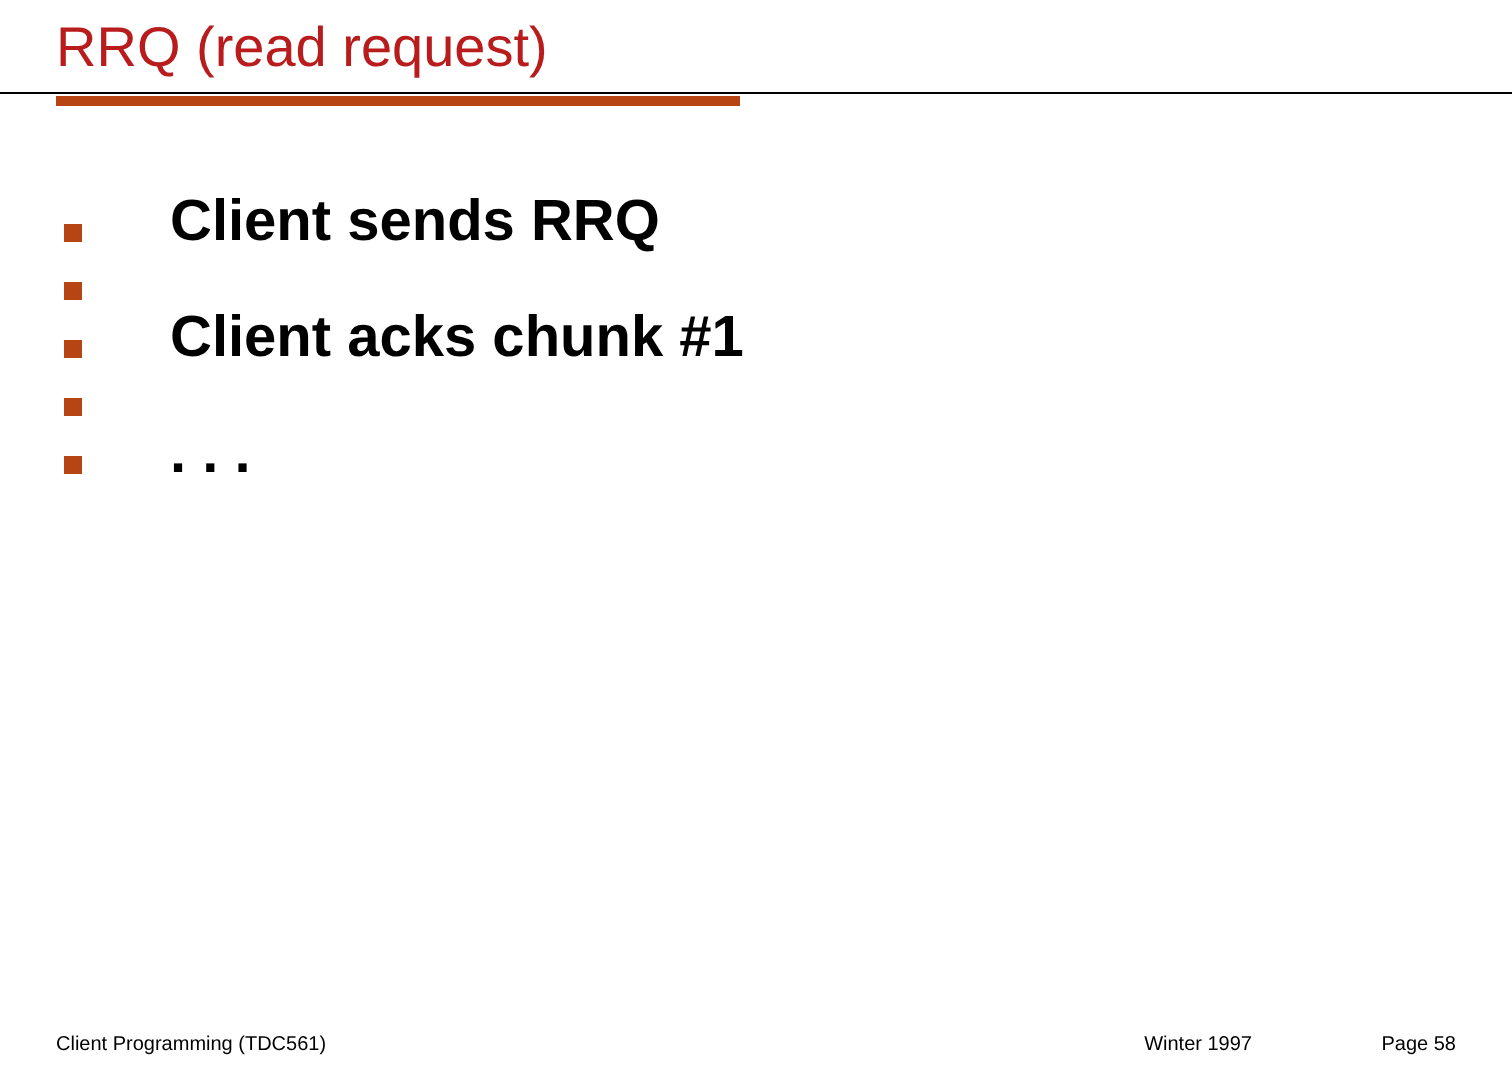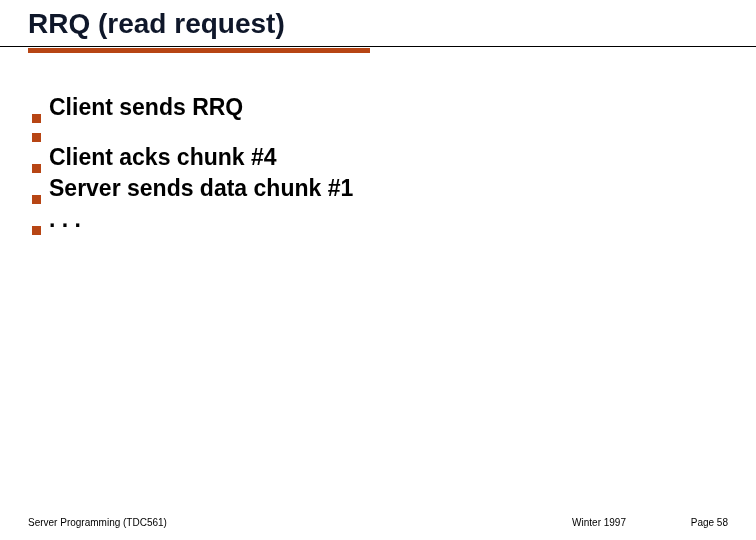--- a/index.html
+++ b/index.html
@@ -16,22 +16,22 @@
     width: 756px;
     height: 540px;
     position: relative;
     box-sizing: border-box;
   }
   .title-area {
     padding: 8px 0 0 28px;
   }
   .title {
     font-size: 28px;
-    font-weight: bold;
-    color: #0f172a;
+    font-weight: normal;
+    color: #b91c1c;
     margin: 0 0 6px 0;
     letter-spacing: 0px;
   }
   .title-underline {
     position: relative;
     height: 6px;
     margin-top: 4px;
   }
   .underline-thin {
     position: absolute;
@@ -51,27 +51,28 @@
   }
   .content {
     padding: 40px 0 0 32px;
   }
   .bullets {
     list-style: none;
     margin: 0;
     padding: 0;
   }
   .bullets li {
-    font-size: 23px;
+    font-size: 29px;
     font-weight: bold;
     color: #000000;
     line-height: 1.35;
     padding-left: 0;
     display: flex;
-    align-items: flex-end;
+    align-items: center;
+    gap: 36px;
   }
   .bullet-marker {
     display: inline-block;
     width: 9px;
     height: 9px;
     background: #b74514;
     margin-right: 8px;
     margin-top: 10px;
     flex-shrink: 0;
   }
@@ -118,32 +119,31 @@
     <ul class="bullets">
       <li>
         <span class="bullet-marker"></span>
         <span>Client sends RRQ</span>
       </li>
       <li>
         <span class="bullet-marker"></span>
       </li>
       <li>
         <span class="bullet-marker"></span>
-        <span>Client acks chunk #4</span>
+        <span>Client acks chunk #1</span>
       </li>
       <li>
         <span class="bullet-marker"></span>
-        <span>Server sends data chunk #1</span>
       </li>
       <li>
         <span class="bullet-marker"></span>
         <span>. . .</span>
       </li>
     </ul>
   </div>
 
   <div class="footer">
-    <span class="footer-left">Server Programming (TDC561)</span>
+    <span class="footer-left">Client Programming (TDC561)</span>
     <span class="footer-mid">Winter 1997</span>
     <span class="footer-right">Page 58</span>
   </div>
 
 </div>
 
 </body></html>

